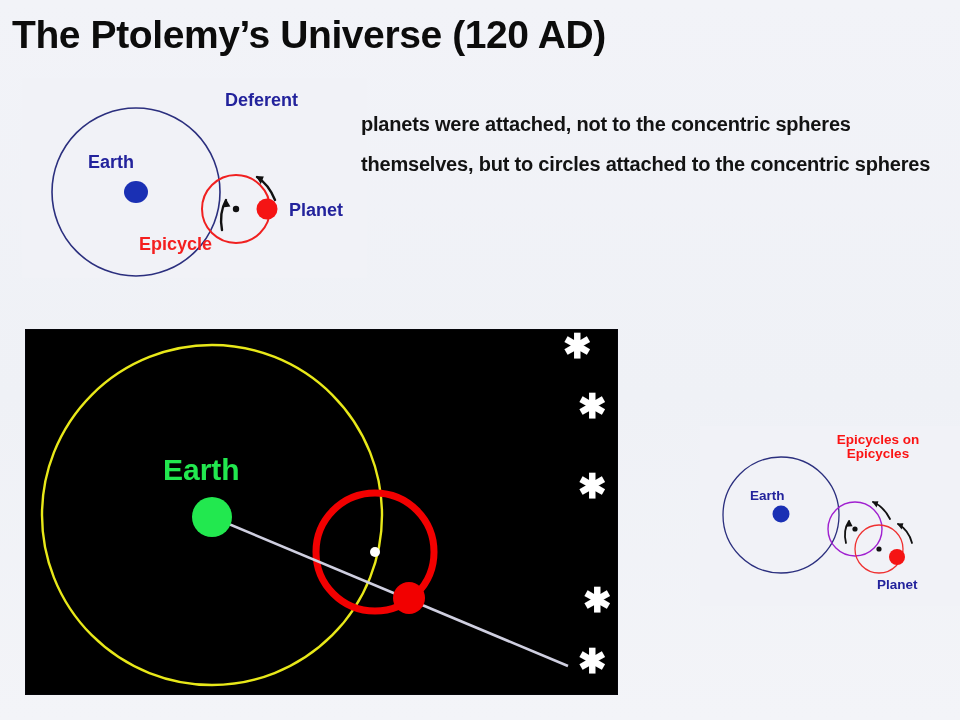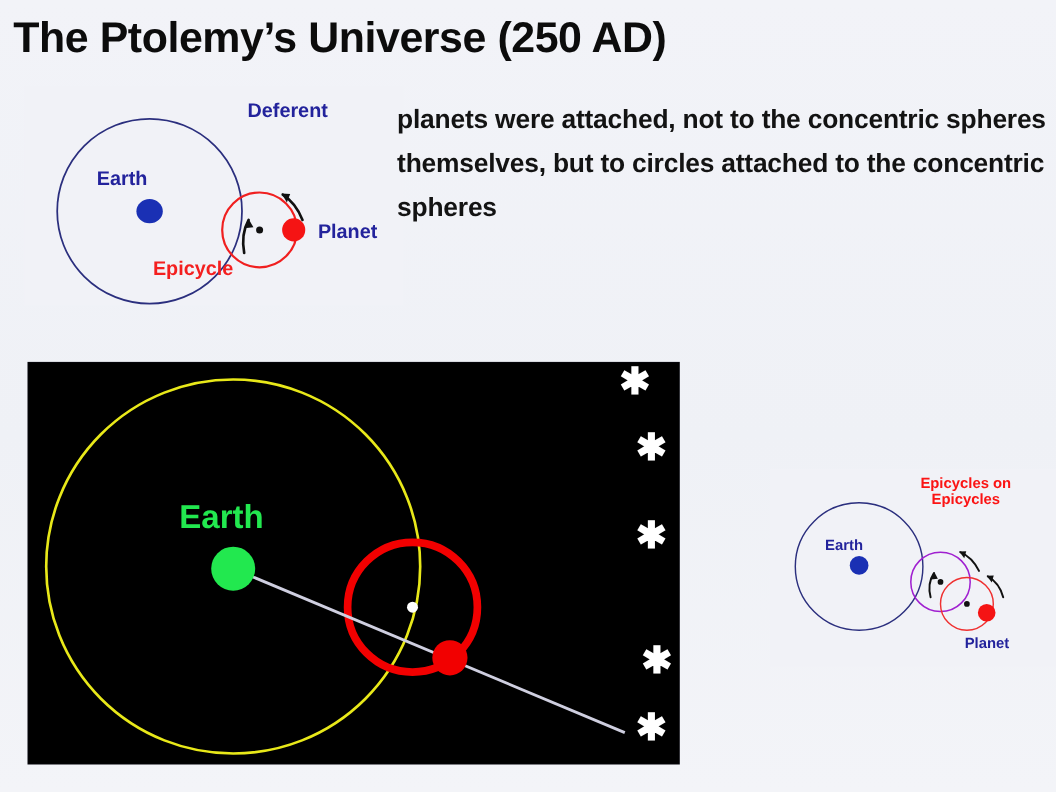--- a/index.html
+++ b/index.html
@@ -33,23 +33,23 @@
     letter-spacing: -0.4px;
     color: #0c0c0c;
     line-height: 46px;
     white-space: nowrap;
   }
 
   
   #body-text {
     position: absolute;
     left: 361px;
-    top: 89px;
+    top: 104px;
     width: 600px;
-    font-size: 24px;
+    font-size: 20px;
     font-weight: bold;
     color: #131313;
     line-height: 40px;
     letter-spacing: -0.2px;
   }
 
   
   .figure { position: absolute; }
   .figure svg { display: block; }
 
@@ -81,21 +81,21 @@
     margin-top: 16px;
   }
 
   .svg-text { font-family: "Liberation Sans", sans-serif; font-weight: bold; }
 </style>
 </head>
 <body>
 
 <div id="slide">
 
-  <div id="slide-title">The Ptolemy’s Universe (250 AD)</div>
+  <div id="slide-title">The Ptolemy’s Universe (120 AD)</div>
 
   <div class="figure" id="fig-epicycle-basic">
     <svg width="345" height="200" viewBox="0 0 345 200">
 
       <rect x="0" y="0" width="345" height="200" fill="#f1f2f7"></rect>
 
       <circle cx="114" cy="114" r="84" fill="none" stroke="#2b2f7e" stroke-width="1.6"></circle>
 
       <ellipse cx="114" cy="114" rx="12" ry="11" fill="#1a30b4"></ellipse>
 

